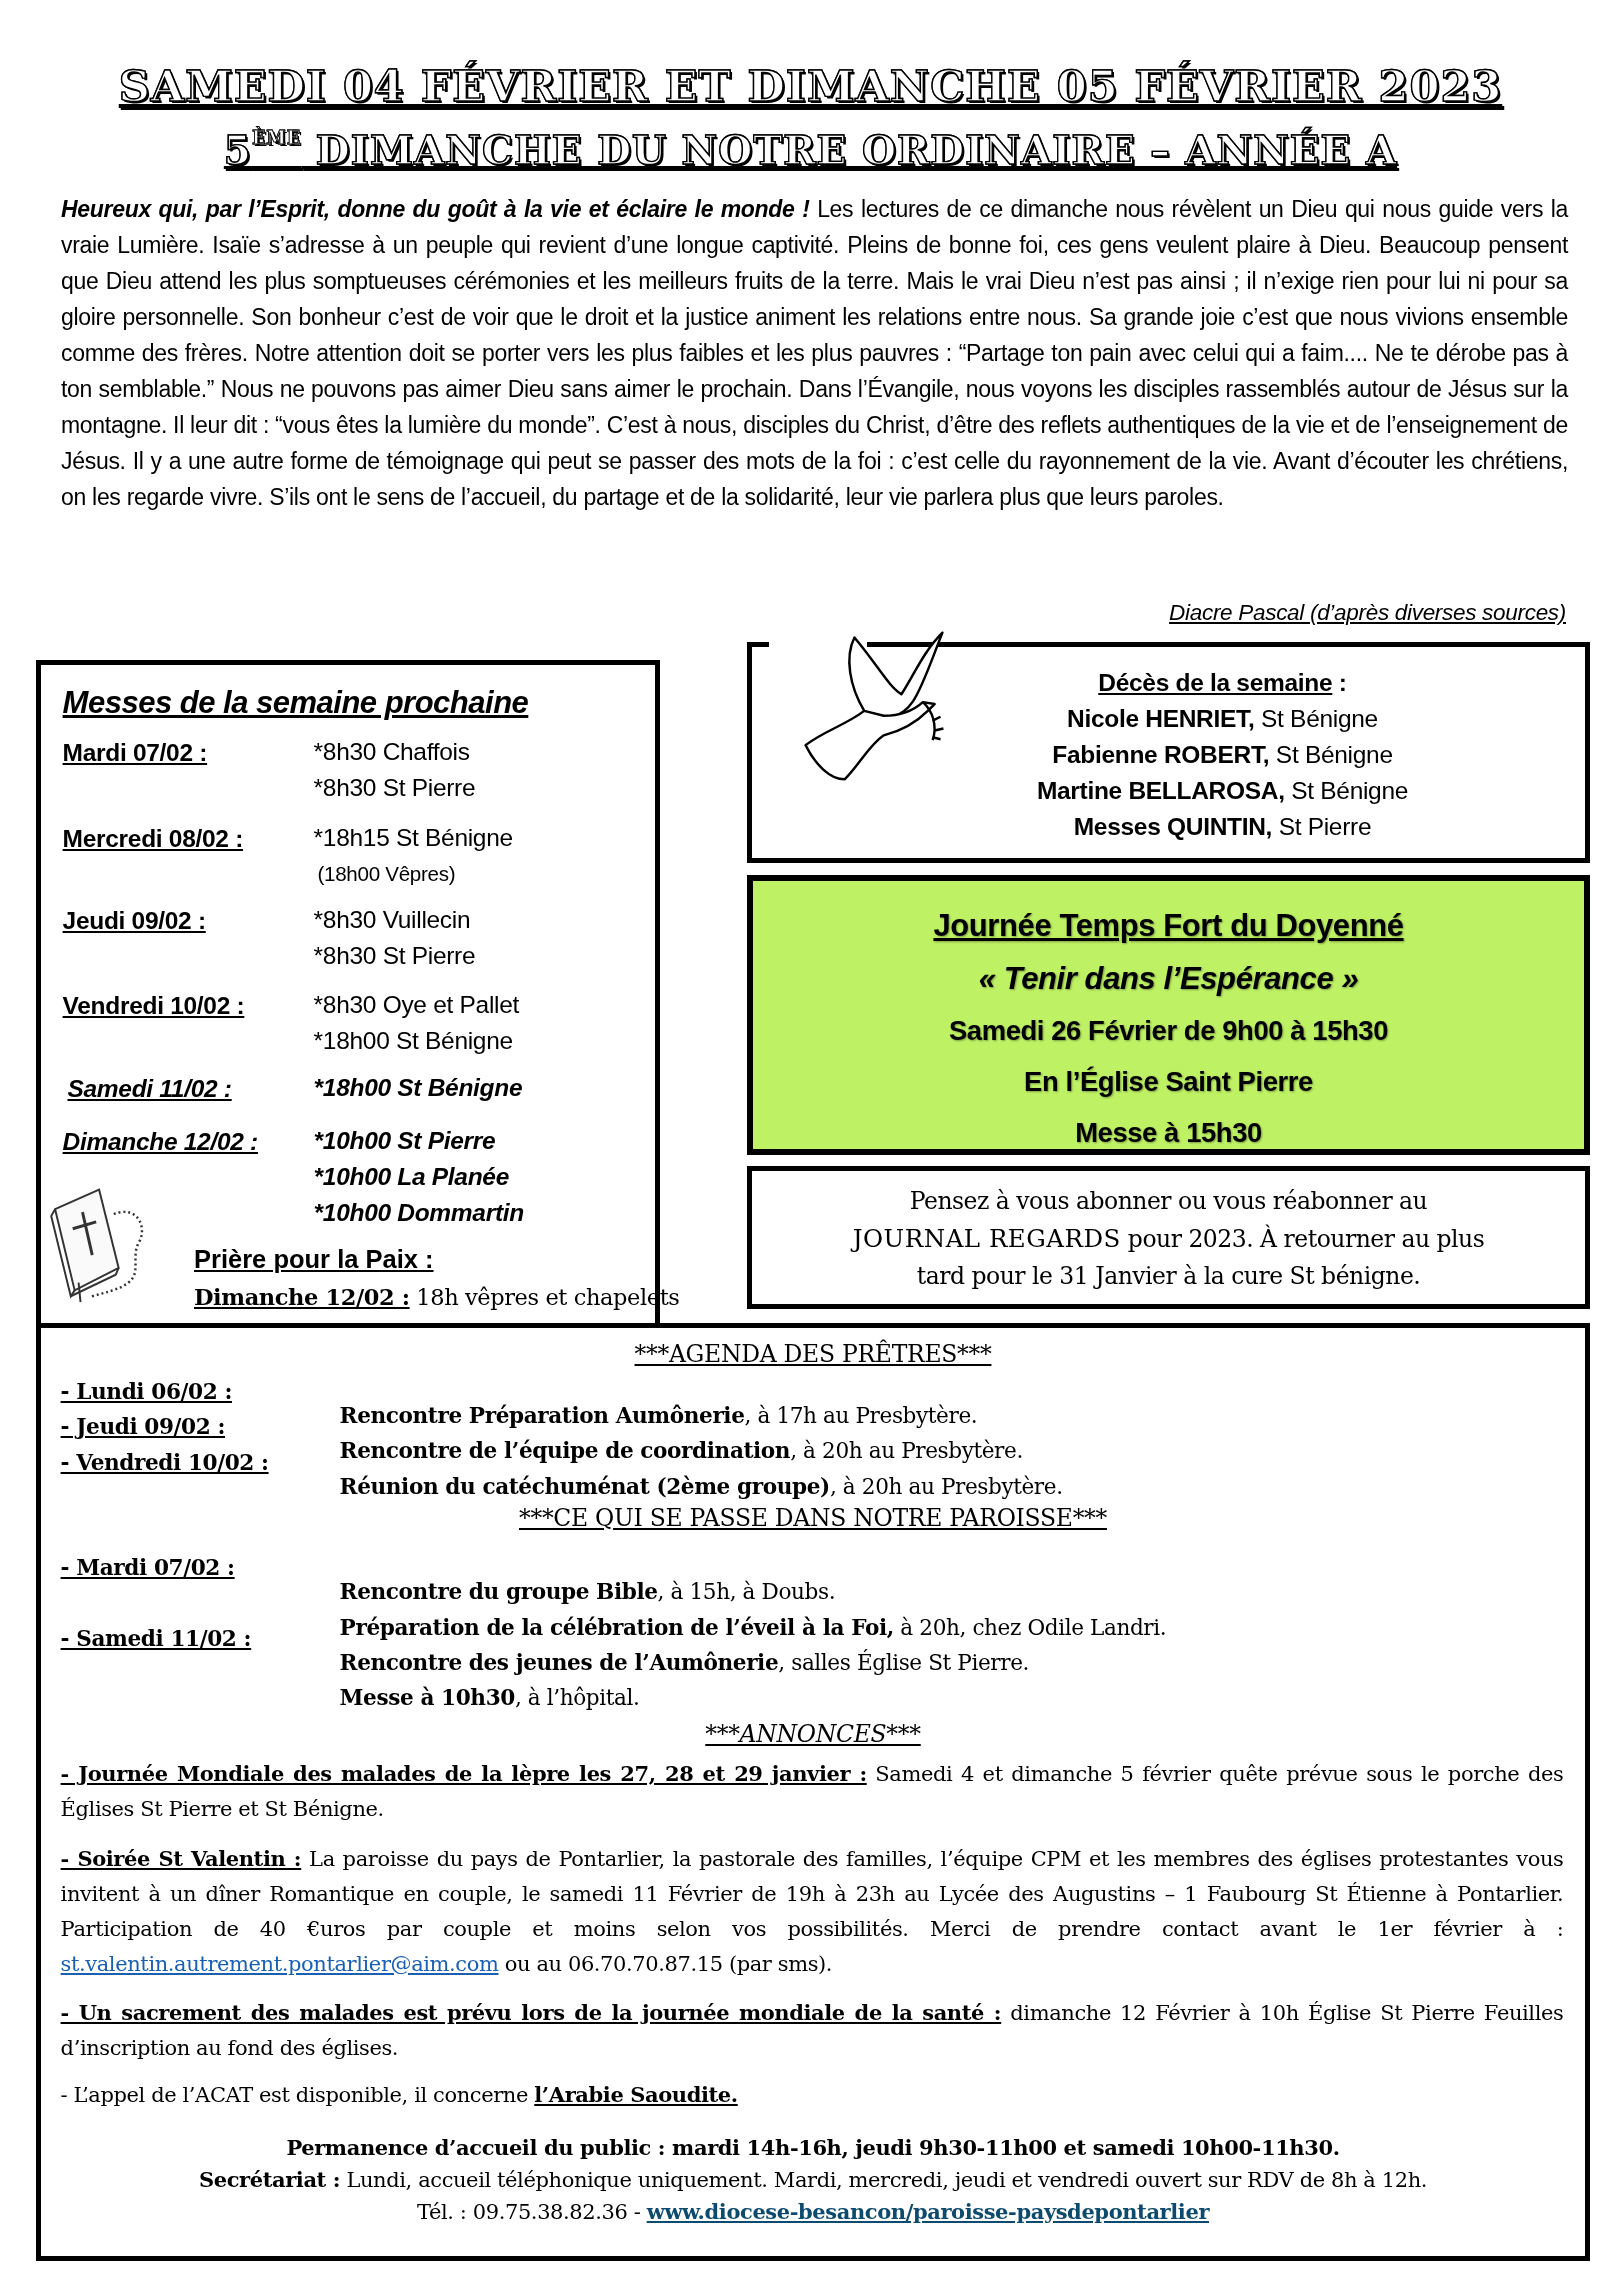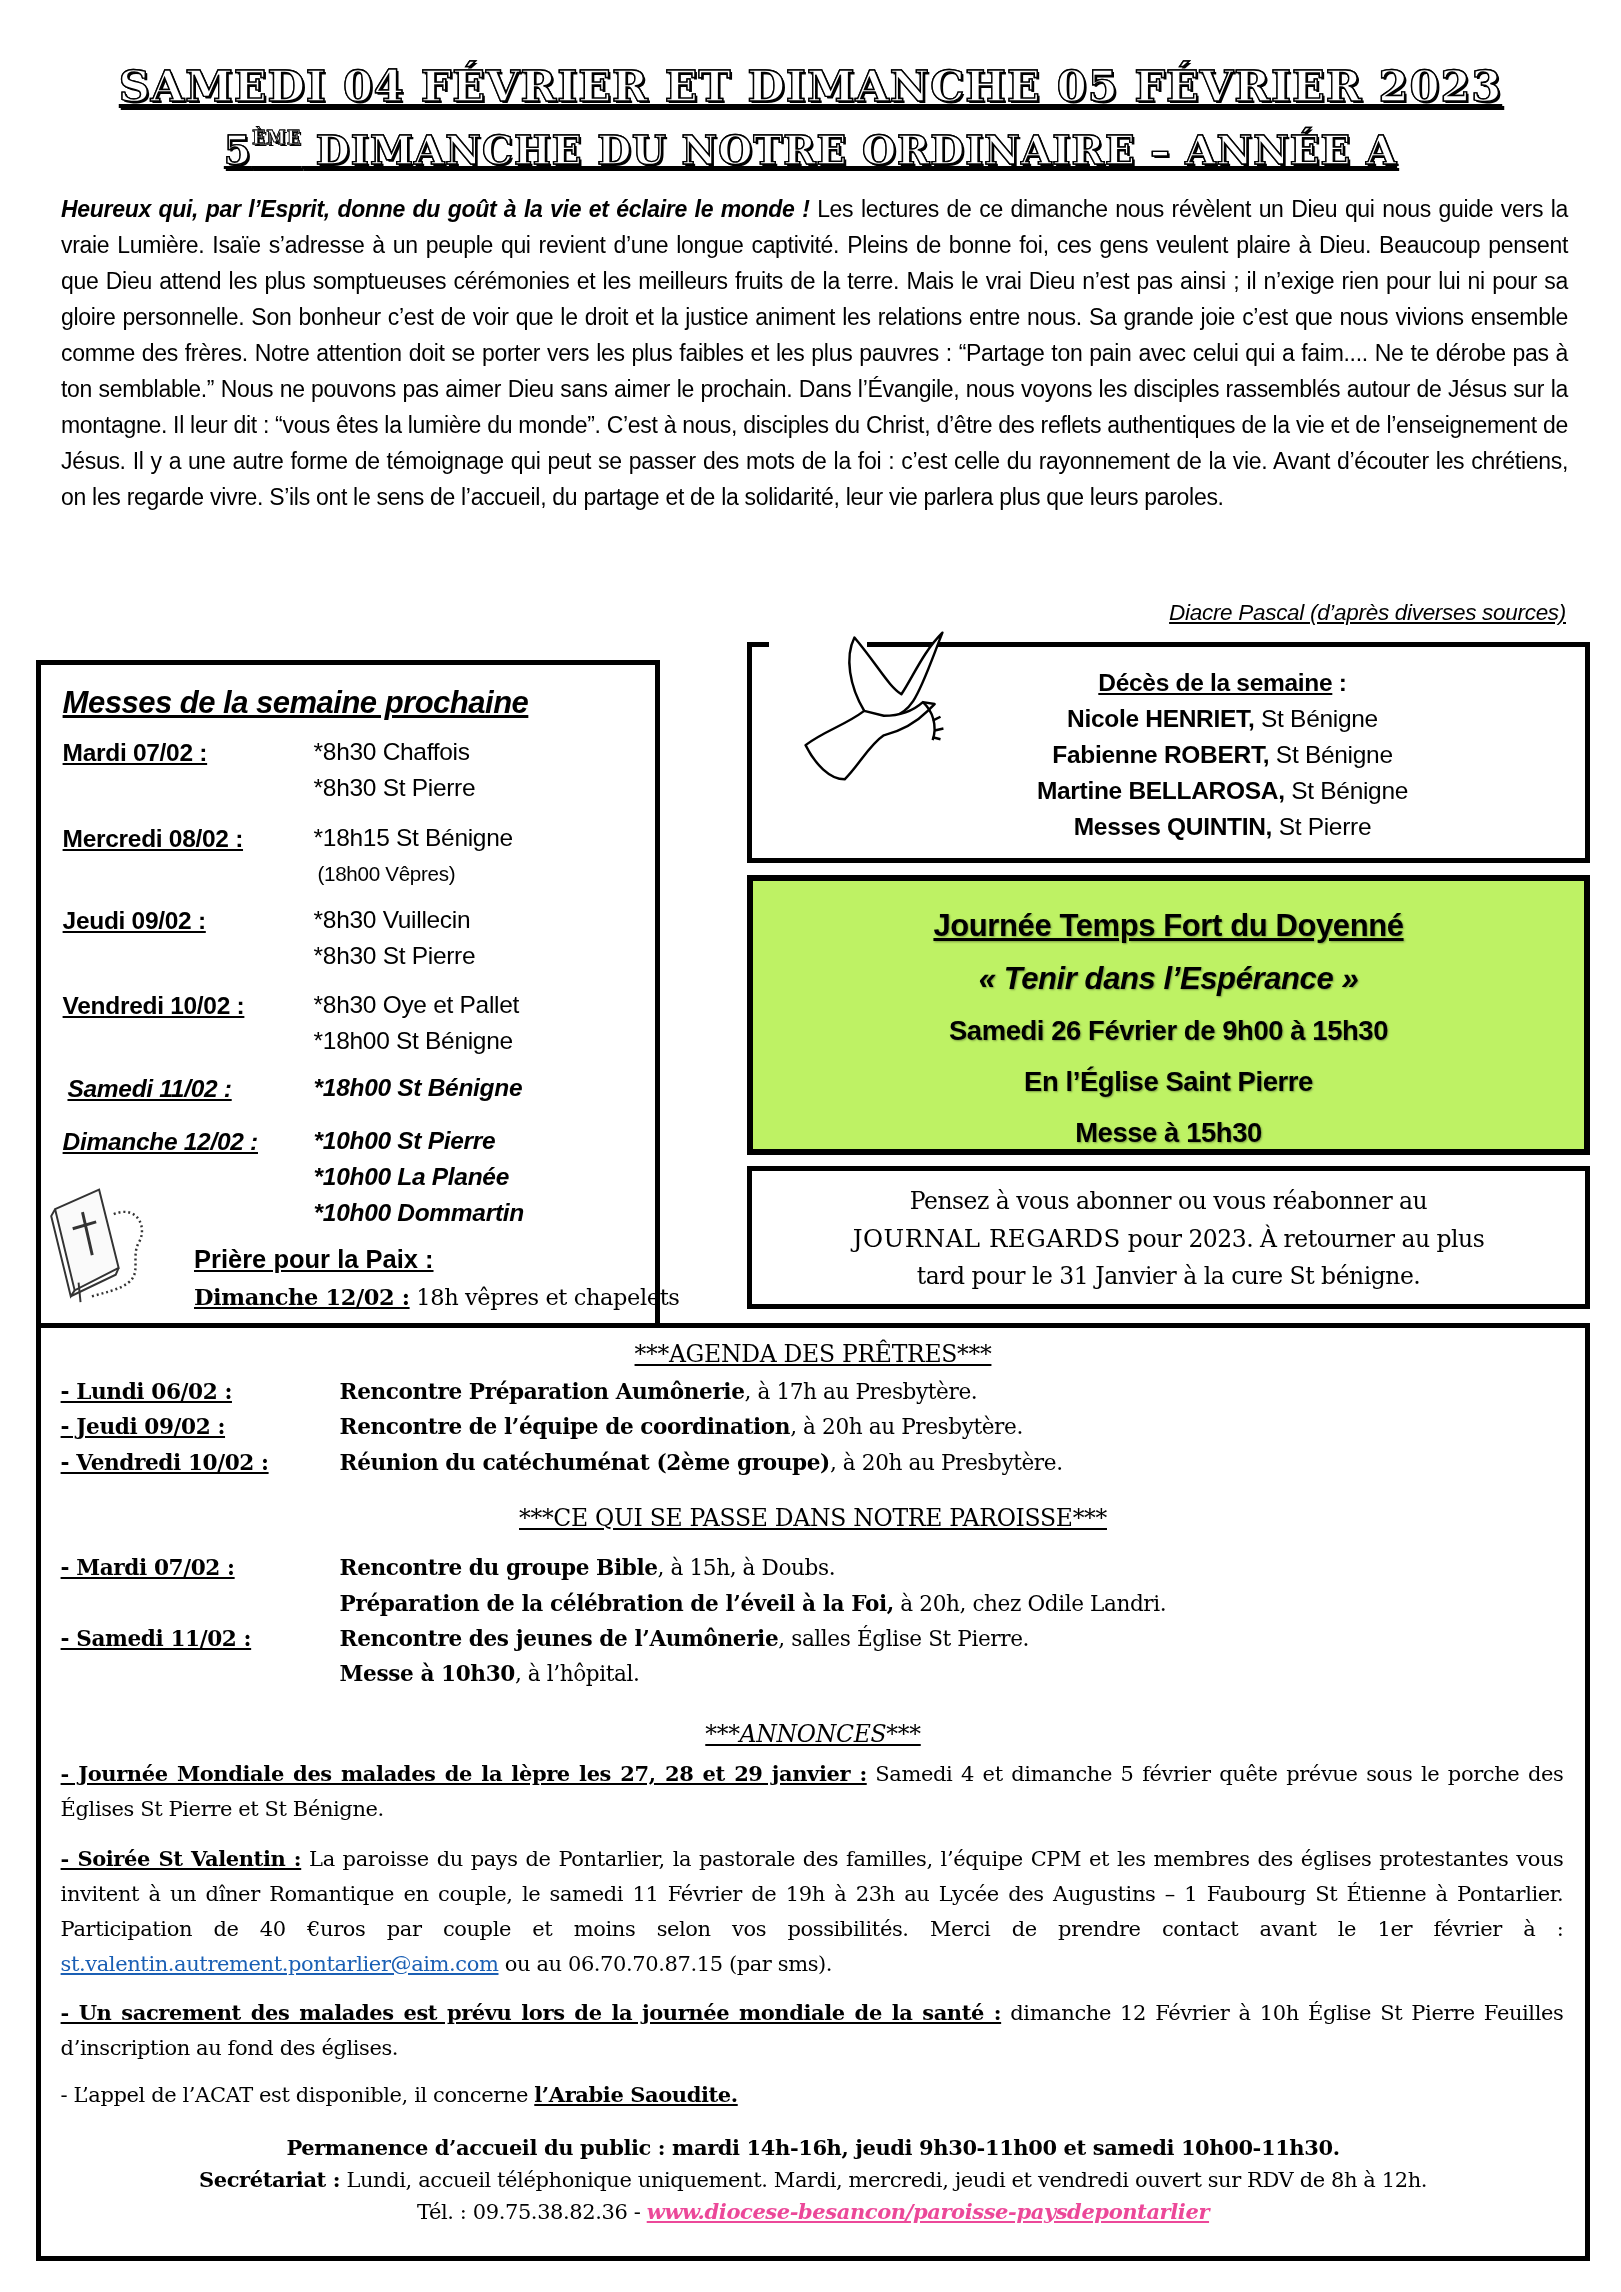--- a/index.html
+++ b/index.html
@@ -64,31 +64,31 @@
   .orange-content .l2 { font-size: 31px; font-style: italic; line-height: 53px; }
   .orange-content .l3 { font-size: 27.4px; line-height: 51px; }
 
   .regards-content { position: absolute; left: 9.8px; right: 9.8px; top: 11.8px; text-align: center; font-family: "DejaVu Serif", serif; font-size: 23.5px; line-height: 37px; letter-spacing: -0.5px; }
   .regards-content .journal { font-size: 24.5px; letter-spacing: 0.5px; }
 
   .sec-title { position: absolute; left: 0; right: 0; text-align: center; font-family: "DejaVu Serif", serif; font-size: 23.5px; text-decoration: underline; letter-spacing: -0.3px; }
   .sec-title.ital { font-style: italic; }
   .ag-row { position: absolute; left: 19.6px; right: 19.6px; font-family: "DejaVu Serif", serif; font-size: 21.6px; line-height: 25.5px; letter-spacing: -0.4px; white-space: nowrap; }
   .ag-day { position: absolute; left: 0; font-weight: bold; text-decoration: underline; }
-  .ag-text { position: absolute; left: 279px; }
+  .ag-text { position: absolute; left: 279px; margin-top: 24px; }
   .ag-text b { font-weight: bold; }
 
   .ann { position: absolute; left: 19.6px; right: 21.6px; font-family: "DejaVu Serif", serif; font-size: 21px; line-height: 35px; text-align: justify; letter-spacing: -0.4px; }
   .ann .hd { font-weight: bold; text-decoration: underline; }
   .ann a { color: #1a5fb4; text-decoration: underline; }
   .ann b.u { text-decoration: underline; }
 
   .footer { position: absolute; left: 0; right: 0; text-align: center; font-family: "DejaVu Serif", serif; font-size: 21px; line-height: 32px; letter-spacing: -0.4px; }
   .footer .bold { font-weight: bold; }
-  .footer a { color: #ec4899; text-decoration: underline; font-weight: bold; font-style: italic; }
+  .footer a { color: #0c4a6e; text-decoration: underline; font-weight: bold; }
 </style>
 </head>
 <body>
 
 <div class="title title1">SAMEDI 04 FÉVRIER ET DIMANCHE 05 FÉVRIER 2023</div>
 <div class="title title2"><span>5</span><sup>ÈME</sup><span> DIMANCHE DU NOTRE ORDINAIRE – ANNÉE A</span></div>
 
 <div class="intro">
   <span class="lead">Heureux qui, par l’Esprit, donne du goût à la vie et éclaire le monde !</span><span> Les lectures de ce dimanche nous révèlent un Dieu qui nous guide vers la vraie Lumière. Isaïe s’adresse à un peuple qui revient d’une longue captivité. Pleins de bonne foi, ces gens veulent plaire à Dieu. Beaucoup pensent que Dieu attend les plus somptueuses cérémonies et les meilleurs fruits de la terre. Mais le vrai Dieu n’est pas ainsi ; il n’exige rien pour lui ni pour sa gloire personnelle. Son bonheur c’est de voir que le droit et la justice animent les relations entre nous. Sa grande joie c’est que nous vivions ensemble comme des frères. Notre attention doit se porter vers les plus faibles et les plus pauvres : “Partage ton pain avec celui qui a faim.... Ne te dérobe pas à ton semblable.” Nous ne pouvons pas aimer Dieu sans aimer le prochain. Dans l’Évangile, nous voyons les disciples rassemblés autour de Jésus sur la montagne. Il leur dit : “vous êtes la lumière du monde”. C’est à nous, disciples du Christ, d’être des reflets authentiques de la vie et de l’enseignement de Jésus. Il y a une autre forme de témoignage qui peut se passer des mots de la foi : c’est celle du rayonnement de la vie. Avant d’écouter les chrétiens, on les regarde vivre. S’ils ont le sens de l’accueil, du partage et de la solidarité, leur vie parlera plus que leurs paroles.</span>
 </div>

